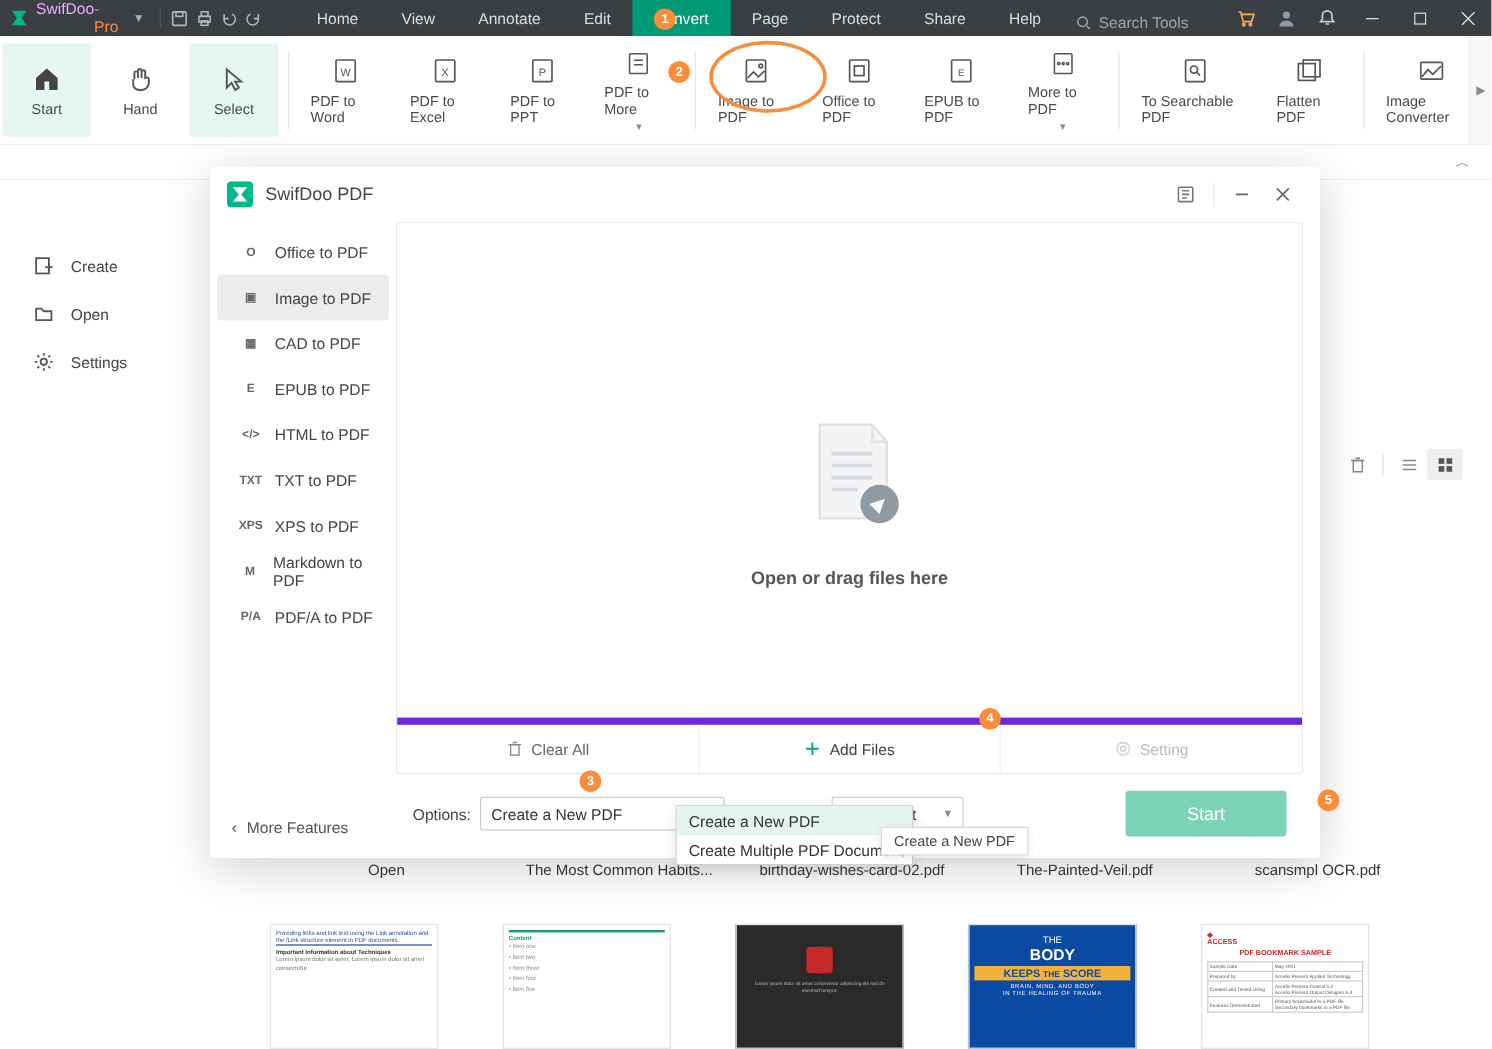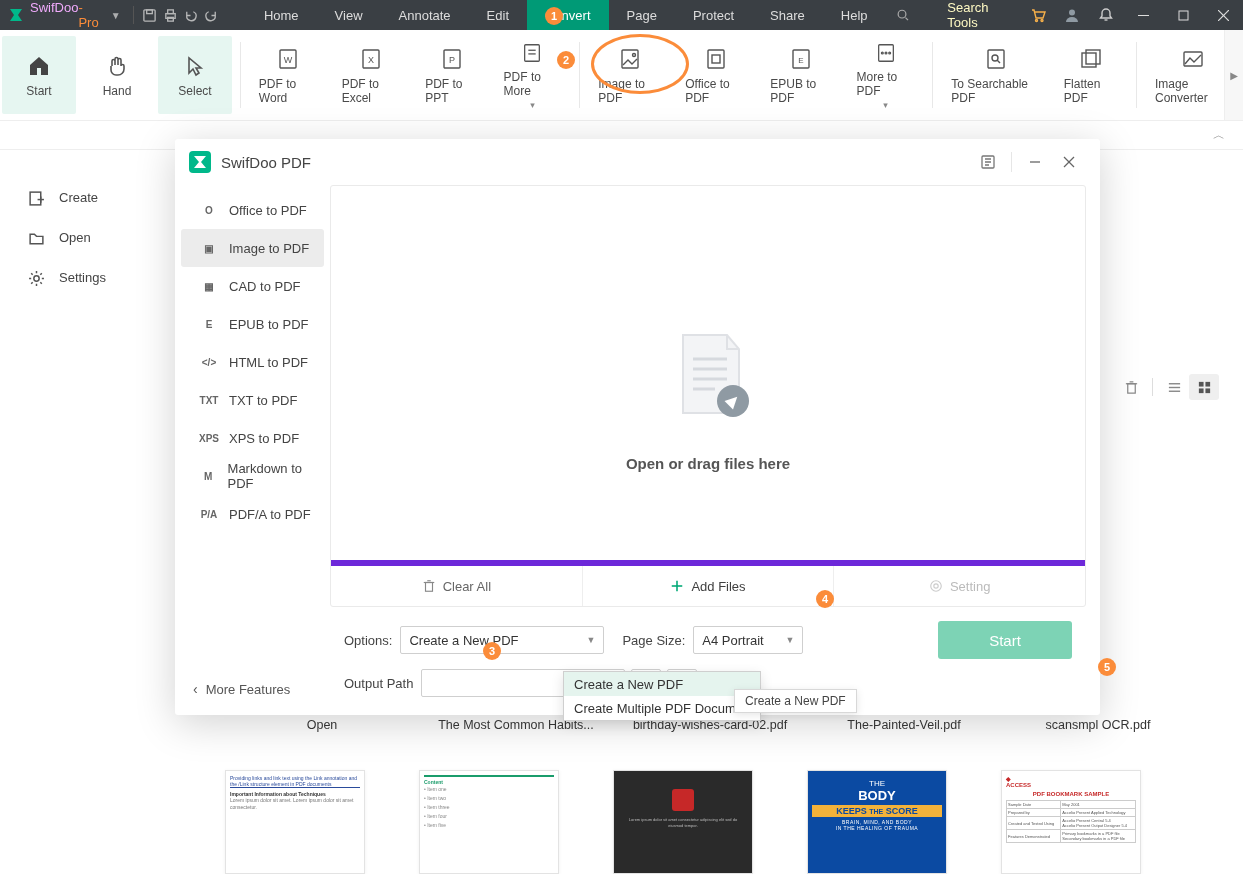--- a/index.html
+++ b/index.html
@@ -7,35 +7,35 @@
 .titlebar .logo{width:18px;height:18px;margin:0 6px 0 8px;display:flex;align-items:center;justify-content:center;}
 .titlebar .brand{display:flex;align-items:baseline;margin-right:6px;}
 .titlebar .brand .b1{color:#f0abfc;}
 .titlebar .brand .b2{color:#fb8c3a;}
 .titlebar .caret{margin:0 6px;opacity:.7;font-size:10px;}
 .titlebar .sep{width:1px;height:18px;background:#555;margin:0 6px;}
 .tb-btn{width:28px;height:30px;display:flex;align-items:center;justify-content:center;opacity:.85;cursor:pointer;}
 .menus{display:flex;margin-left:24px;}
 .menu-item{padding:0 18px;height:30px;display:flex;align-items:center;cursor:pointer;position:relative;}
 .menu-item.active{background:#009a76;color:#fff;}
-.search-tools{display:flex;align-items:center;margin-left:10px;color:#fef9c3;width:170px;height:22px;gap:32px;}
+.search-tools{display:flex;align-items:flex-end;margin-left:10px;color:#a3a3a3;width:170px;height:22px;}
 .search-tools svg{margin-right:6px;}
 .right-icons{margin-left:auto;display:flex;align-items:center;}
 .right-icons .ic{width:34px;height:30px;display:flex;align-items:center;justify-content:center;cursor:pointer;}
 .win-btn{width:40px;height:30px;display:flex;align-items:center;justify-content:center;cursor:pointer;color:#ddd;}
 .ribbon{height:90px;background:#fff;border-bottom:1px solid #eee;display:flex;position:relative;}
 .rbtn{display:flex;flex-direction:column;align-items:center;justify-content:center;padding:6px 10px 4px;margin:6px 2px;border-radius:2px;cursor:pointer;min-width:54px;}
 .rbtn svg{margin-bottom:6px;}
 .rbtn span{font-size:12px;color:#4a4a4a;}
 .rbtn.sel{background:#e6f6f1;}
 .rdiv{width:1px;background:#e8e8e8;margin:12px 6px;}
 .ribbon .more-arrow{position:absolute;right:0;top:0;width:18px;height:90px;display:flex;align-items:center;justify-content:center;background:#f7f7f7;border-left:1px solid #eee;cursor:pointer;color:#888;font-size:10px;}
 .collapse-strip{height:28px;display:flex;align-items:center;justify-content:flex-end;padding-right:18px;border-bottom:1px solid #eee;}
 .left-nav{position:absolute;left:0;top:150px;width:175px;padding-top:40px;}
-.left-nav .item{display:flex;align-items:flex-start;height:40px;padding-left:28px;cursor:pointer;color:#444;}
+.left-nav .item{display:flex;align-items:flex-end;height:40px;padding-left:28px;cursor:pointer;color:#444;}
 .left-nav .item svg{margin-right:14px;}
 .dialog{position:absolute;left:175px;top:139px;width:925px;height:576px;background:#fff;box-shadow:0 8px 40px rgba(0,0,0,.18);border-radius:3px;display:flex;flex-direction:column;}
 .dlg-header{height:46px;display:flex;align-items:center;padding:0 14px;}
 .dlg-header .title{font-size:15px;color:#444;margin-left:10px;}
 .dlg-header .right{margin-left:auto;display:flex;align-items:center;}
 .dlg-header .hbtn{width:34px;height:34px;display:flex;align-items:center;justify-content:center;cursor:pointer;color:#666;border-radius:3px;}
 .dlg-header .hsep{width:1px;height:20px;background:#e6e6e6;margin:0 6px;}
 .dlg-body{flex:1;display:flex;min-height:0;}
 .dlg-side{width:155px;padding:6px 0;}
 .dlg-side .sitem{height:38px;display:flex;align-items:center;padding-left:18px;cursor:pointer;color:#444;font-size:13px;border-radius:3px;margin:0 6px;}
@@ -443,33 +443,20 @@
               <span>Create a New PDF</span>
               <span class="sarrow">▼</span>
             </div>
           <span class="lbl" style="margin-left:18px">Page Size:</span>
           <div class="select" style="width:92px">
               <span>A4 Portrait</span>
               <span class="sarrow">▼</span>
             </div>
           <div class="start-btn">Start</div>
         </div>
-        <div class="dlg-row">
-          <span class="lbl">Output Path</span>
-          <div class="select" style="width:186px">
-              <span></span>
-              <span class="sarrow">▼</span>
-            </div>
-          <div class="ftr-btn">•••</div>
-          <div class="ftr-btn">
-              <svg width="14" height="14" viewBox="0 0 16 16" fill="none" stroke="#888" stroke-width="1.3">
-                <path d="M2 4 L6 4 L8 6 L14 6 L14 13 L2 13 Z"></path>
-              </svg>
-            </div>
-        </div>
       </div>
     </div>
   </div>
   <div class="more-features">
     <span style="margin-right:8px;font-size:14px">‹</span>
       <span>More Features</span>
   </div>
 </div>
 
 <div class="dropdown" style="left:563px;top:671px;width:196px;z-index:60">

